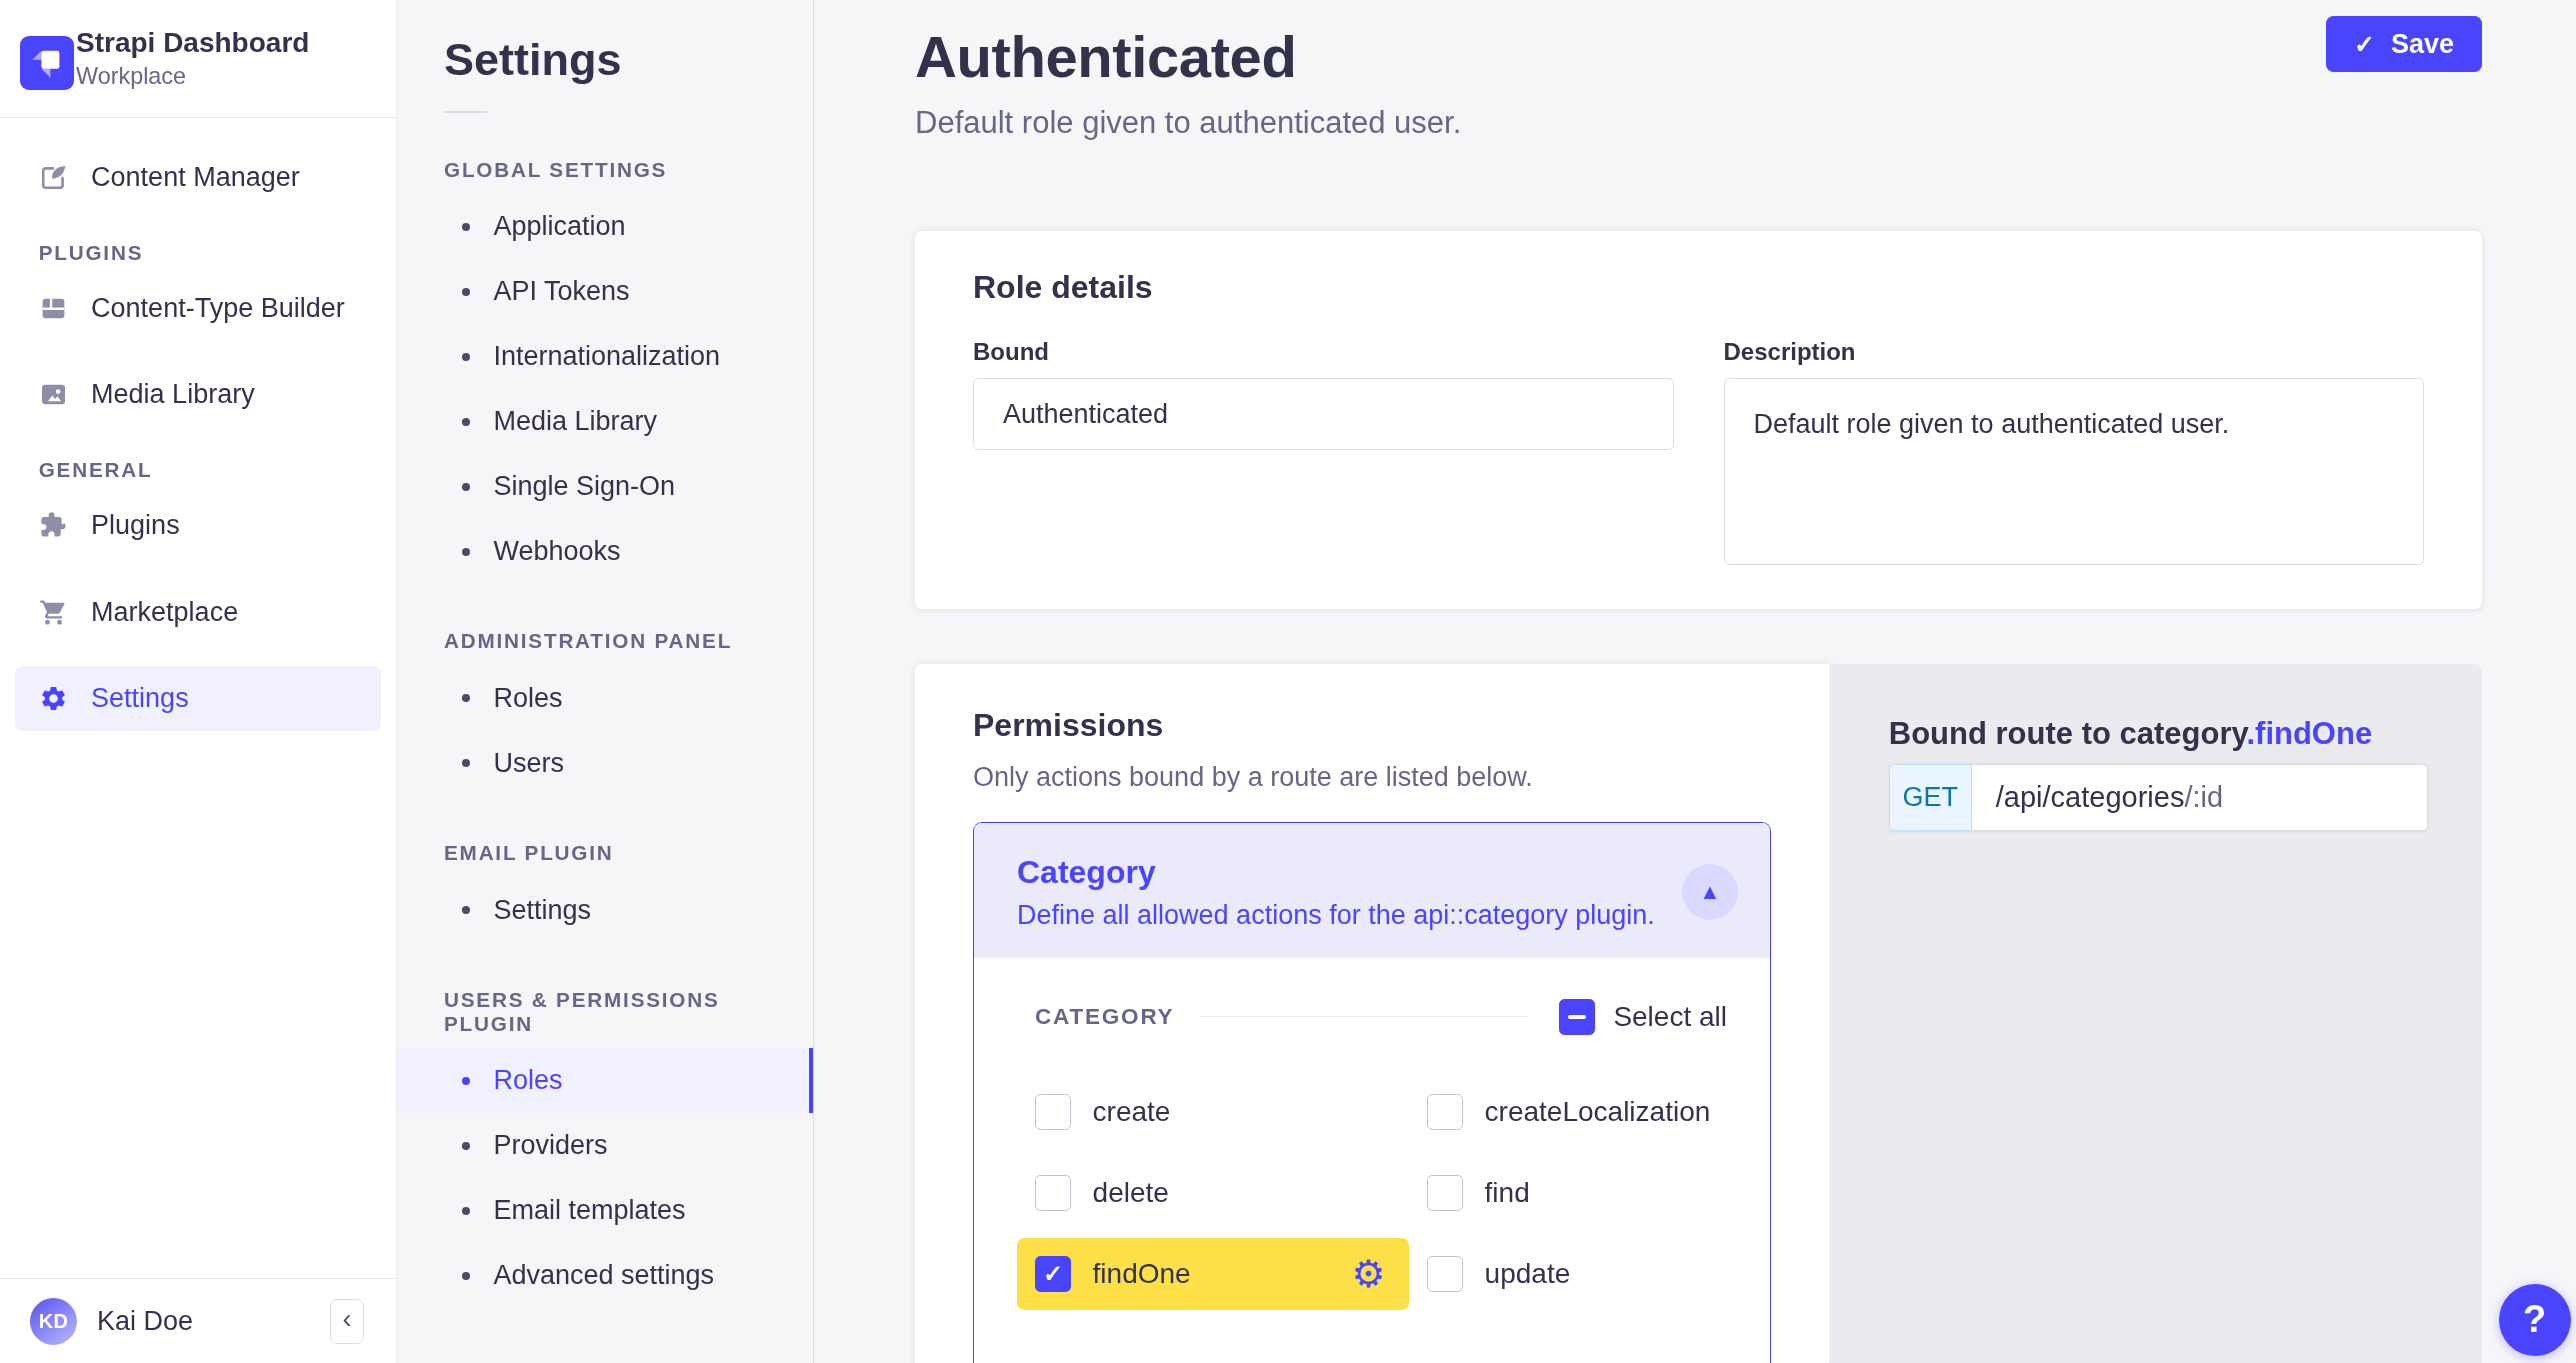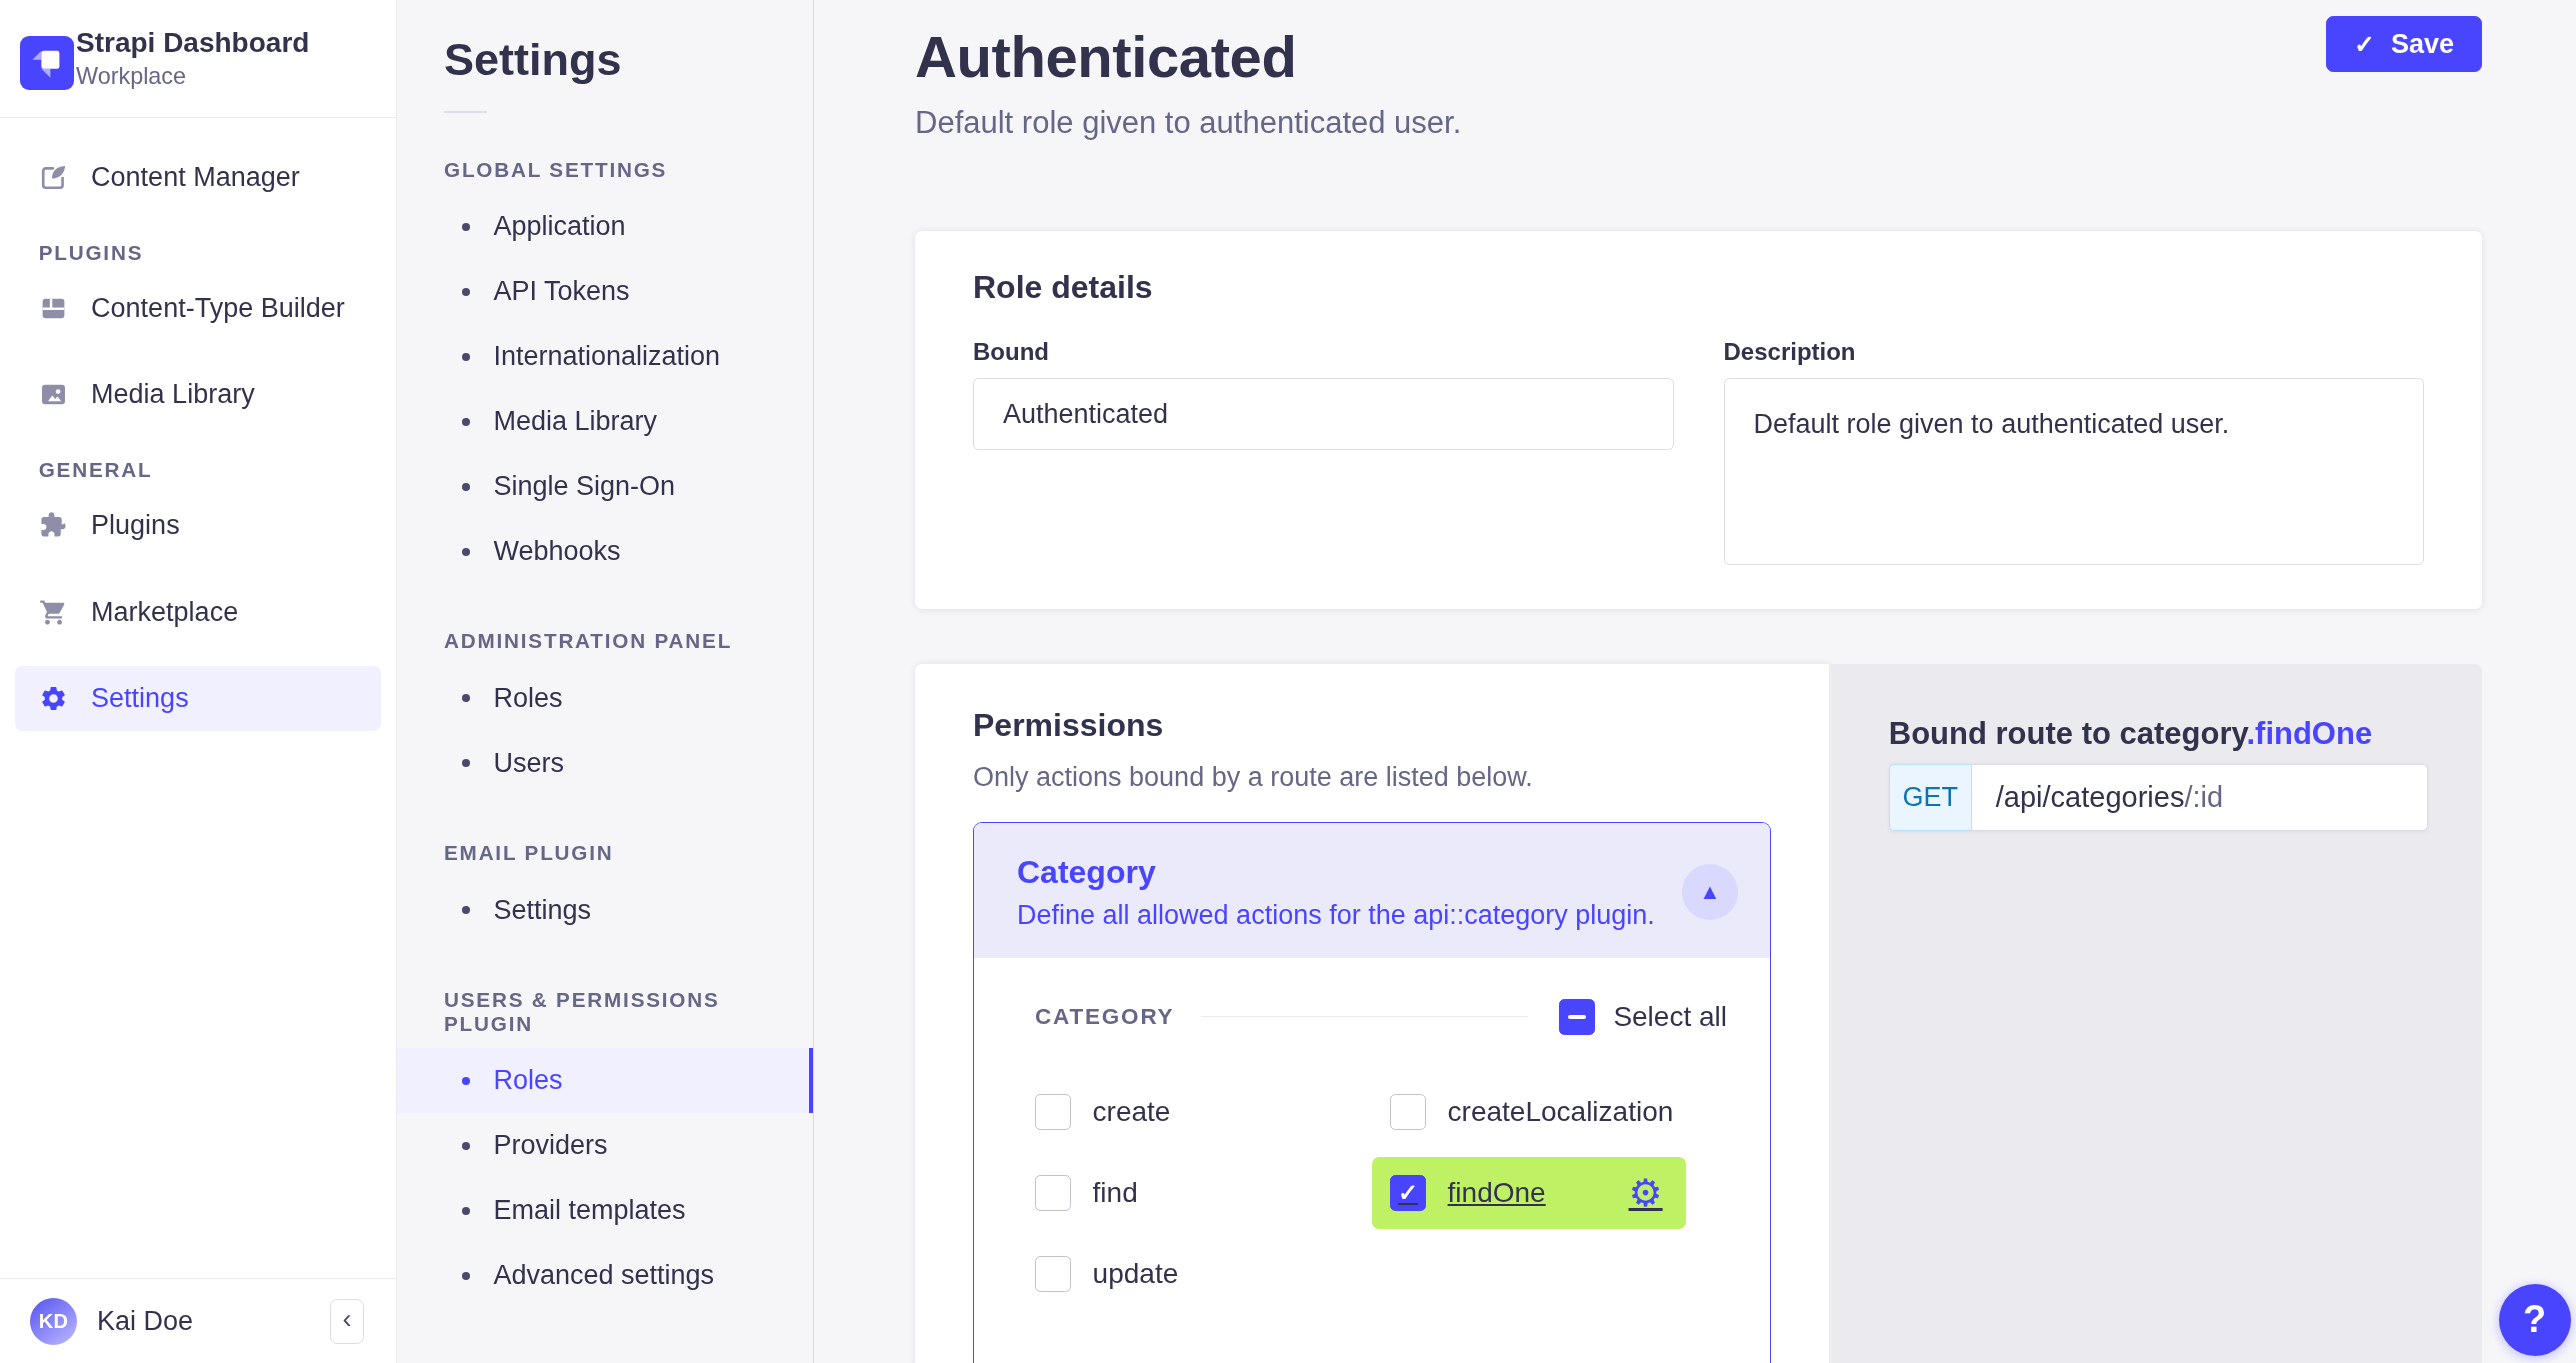--- a/index.html
+++ b/index.html
@@ -73,21 +73,21 @@
   .select-all { display:flex; align-items:center; gap:18px; font-size:28px; color:#32324d; cursor:pointer; }
 
   .cb { width:36px; height:36px; border:0.9px solid #c0c0cf; border-radius:5.4px; background:#fff; flex:0 0 auto; display:flex; align-items:center; justify-content:center; }
   .cb.checked { background:#4945ff; border-color:#4945ff; }
   .cb.checked::after { content:'✓'; color:#fff; font-size:24px; font-weight:700; line-height:1; }
   .cb.indeterminate { background:#4945ff; border-color:#4945ff; }
   .cb.indeterminate::after { content:''; width:18px; height:4.5px; border-radius:2.7px; background:#fff; }
 
   .actions-grid { display:grid; grid-template-columns:1fr 1fr; row-gap:9px; margin-top:41px; }
   .action-row { display:flex; align-items:center; gap:21.6px; height:72px; padding:0 18px; border-radius:7.2px; font-size:28px; color:#32324d; cursor:pointer; }
-  .action-row.selected { background:#bef264; width:314px;text-decoration:underline; }
+  .action-row.selected { background:#fde047; width:392px; }
   .action-row .gear { margin-left:auto; padding-right:5.4px; color:#4945ff; font-size:38px; line-height:1; cursor:pointer; }
 
   
   .route-panel { flex:1; background:#eaeaef; border-radius:0 7.2px 0 0; margin-left:1.8px; padding:52px 0 0 58px; }
   .route-title { font-size:31px; font-weight:600; color:#32324d; }
   .route-title .purple { color:#4945ff; }
   .route-box { margin-top:12.6px; width:539px; height:67px; display:flex; border-radius:5.4px; overflow:hidden; box-shadow:0 0.9px 3.6px rgba(33,33,52,.08); }
   .method-badge { width:83px; background:#eaf5ff; border:0.9px solid #b8e1ff; border-radius:5.4px 0 0 5.4px; color:#0c75af; font-size:27px; font-weight:400; display:flex; align-items:center; justify-content:center; flex:0 0 auto; }
   .route-path { flex:1; background:#fff; border:0.9px solid #dcdce4; border-left:none; border-radius:0 5.4px 5.4px 0; display:flex; align-items:center; padding-left:24px; font-size:29px; }
   .route-path .path-main { color:#32324d; }
@@ -292,20 +292,24 @@
               <div class="action-row">
                 <span class="cb"></span>
                 <span>create</span>
               </div>
               <div class="action-row">
                 <span class="cb"></span>
                 <span>createLocalization</span>
               </div>
               <div class="action-row">
                 <span class="cb"></span>
+                <span>delete</span>
+              </div>
+              <div class="action-row">
+                <span class="cb"></span>
                 <span>find</span>
               </div>
               <div class="action-row selected">
                 <span class="cb checked"></span>
                 <span>findOne</span>
                 <span class="gear">⚙</span>
               </div>
               <div class="action-row">
                 <span class="cb"></span>
                 <span>update</span>

